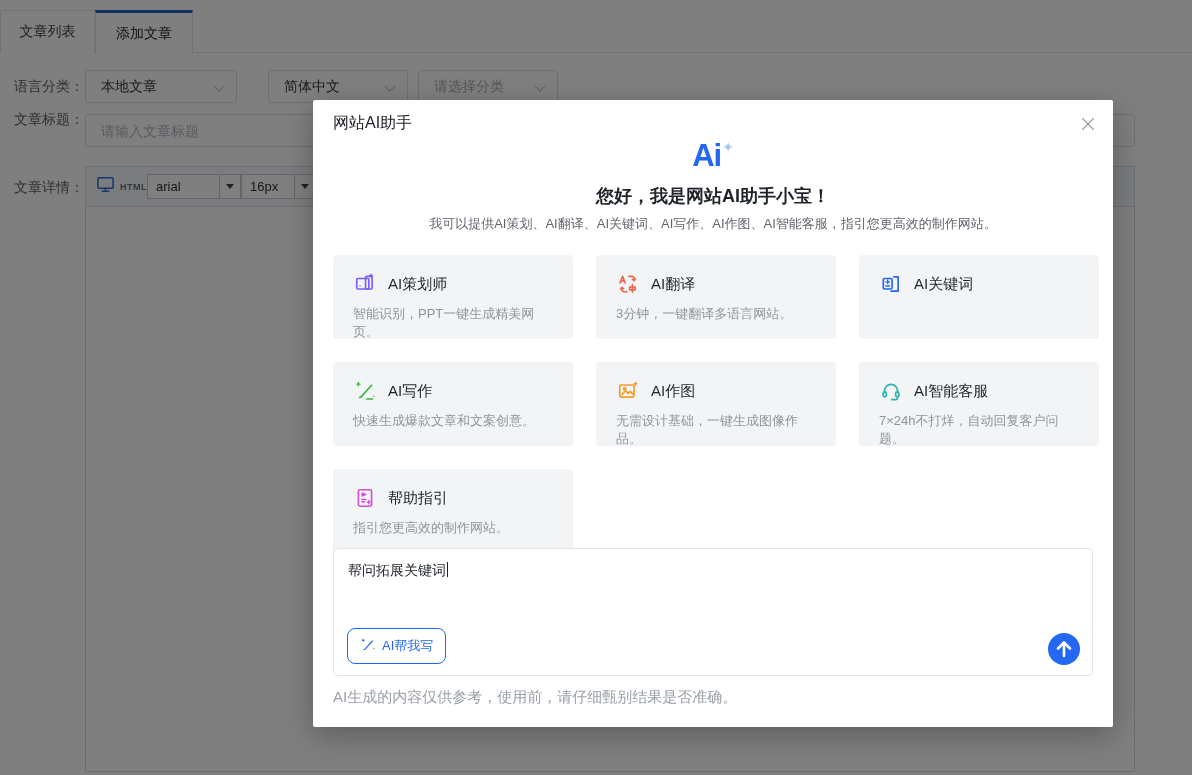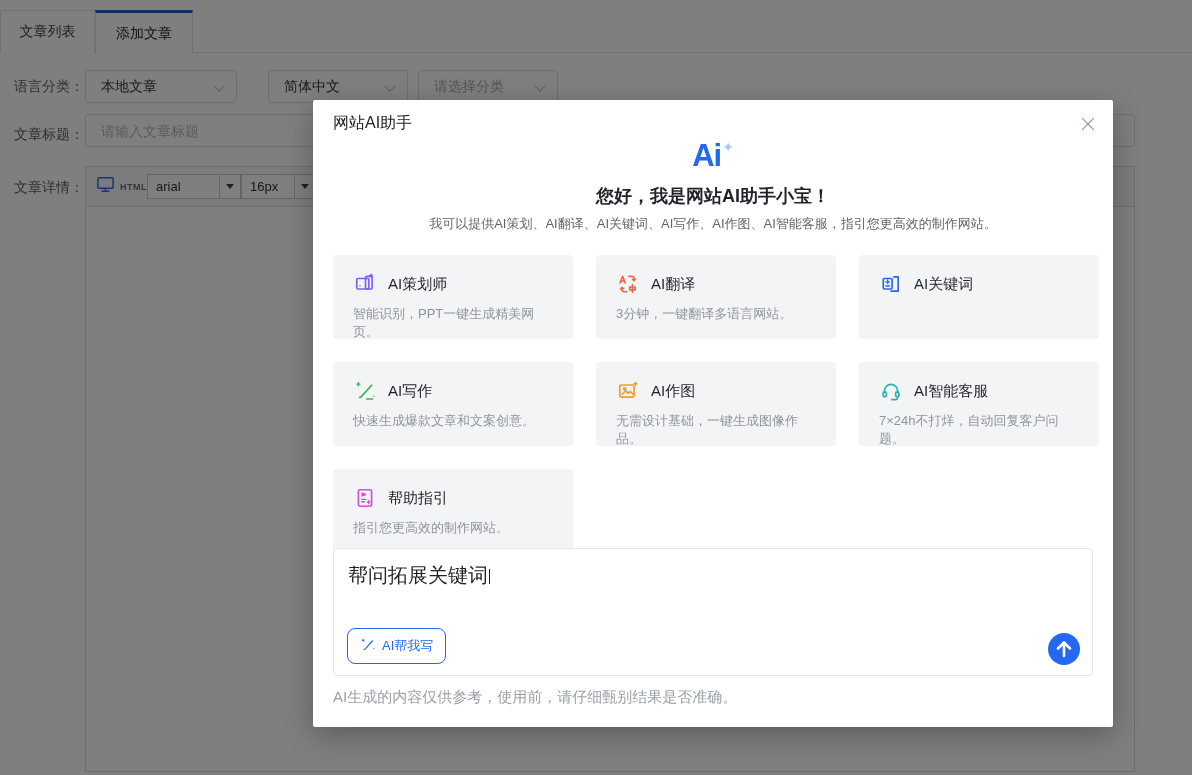--- a/index.html
+++ b/index.html
@@ -54,21 +54,21 @@
 
   .cards { position:absolute; left:20px; top:155px; width:760px; display:grid;
            grid-template-columns:repeat(3,240px); grid-auto-rows:84px; column-gap:20px; row-gap:13px;gap:23px; }
   .card { background:#f3f4f6; border-radius:4px; padding:17px 18px 0 20px; cursor:pointer; }
   .card-head { display:flex; align-items:center; gap:11px; }
   .cicon { width:24px; height:24px; display:flex; align-items:center; justify-content:center; }
   .ctitle { font-size:15px; color:#1f2329; font-weight:500; }
   .cdesc { margin-top:9px; font-size:13px; color:#8f959d; }
 
   .prompt-box { position:absolute; left:20px; top:448px; width:760px; height:128px; border:1px solid #e3e5e9; border-radius:4px; background:#fff; cursor:text; }
-  .prompt-text { position:absolute; left:14px; top:13px; font-size:20px; color:#1f2329; }
+  .prompt-text { position:absolute; left:14px; top:13px; font-size:14px; color:#1f2329; }
   .caret { display:inline-block; width:1px; height:15px; background:#1f2329; vertical-align:-2px; margin-left:1px; }
   .ai-write-btn { position:absolute; left:13px; bottom:11px; height:36px; padding:0 12px; background:#fff;
                   border:1px solid #2468f2; border-radius:8px; color:#2468f2; font-size:13px;
                   display:flex; align-items:center; gap:6px; cursor:pointer; }
   .send-btn { position:absolute; right:12px; bottom:10px; width:32px; height:32px; border-radius:50%; background:#2468f2;
               display:flex; align-items:center; justify-content:center; cursor:pointer; border:none; }
 
   .m-note { position:absolute; left:20px; top:588px; font-size:15px; color:#9aa0a8; }
 </style>
 </head>
@@ -87,21 +87,21 @@
   </div>
   <div class="sel" style="left:268px; width:140px;">
     <span>简体中文</span>
     <span class="chev"></span>
   </div>
   <div class="sel placeholder" style="left:418px; width:140px;">
     <span>请选择分类</span>
     <span class="chev"></span>
   </div>
 
-  <div class="flabel" style="top:126px;">文章标题：</div>
+  <div class="flabel" style="top:111px;">文章标题：</div>
   <input class="txt-input" type="text" placeholder="请输入文章标题" style="">
 
   <div class="flabel" style="top:179px;">文章详情：</div>
   <div class="editor">
     <div class="ed-toolbar">
       <div class="ed-src">
         <span id="monitor-icon-slot"><svg viewBox="0 0 20 20" width="19" height="19" fill="none" stroke="#2e6fd8" stroke-width="1.6" stroke-linecap="round">
               <rect x="2" y="3" width="16" height="11" rx="1"></rect>
               <path d="M10 14v3M6.5 17h7"></path>
             </svg></span>

